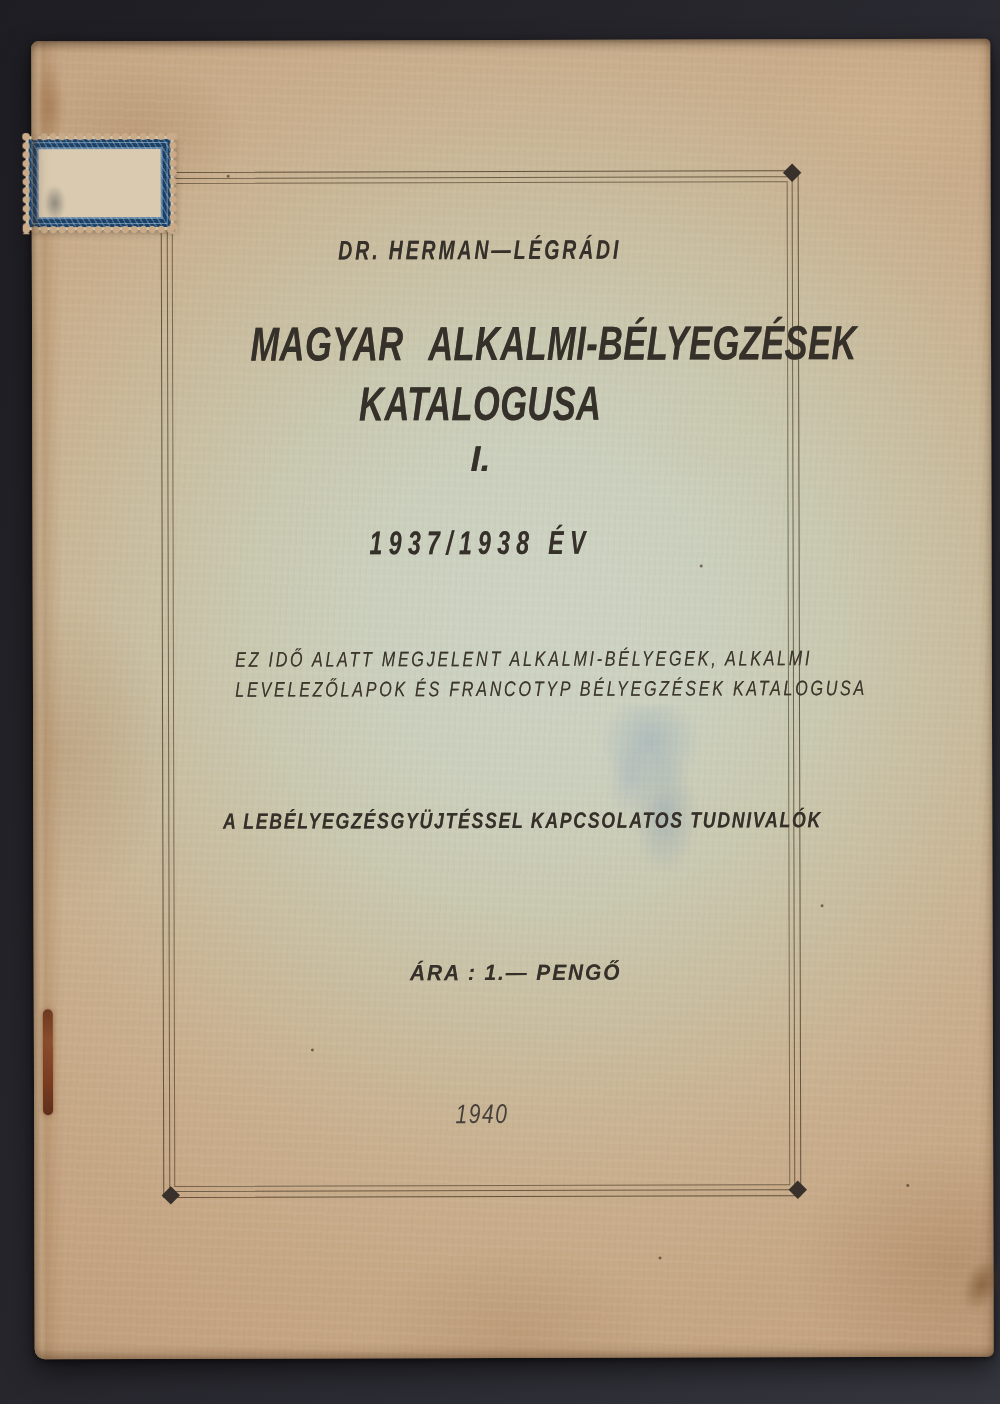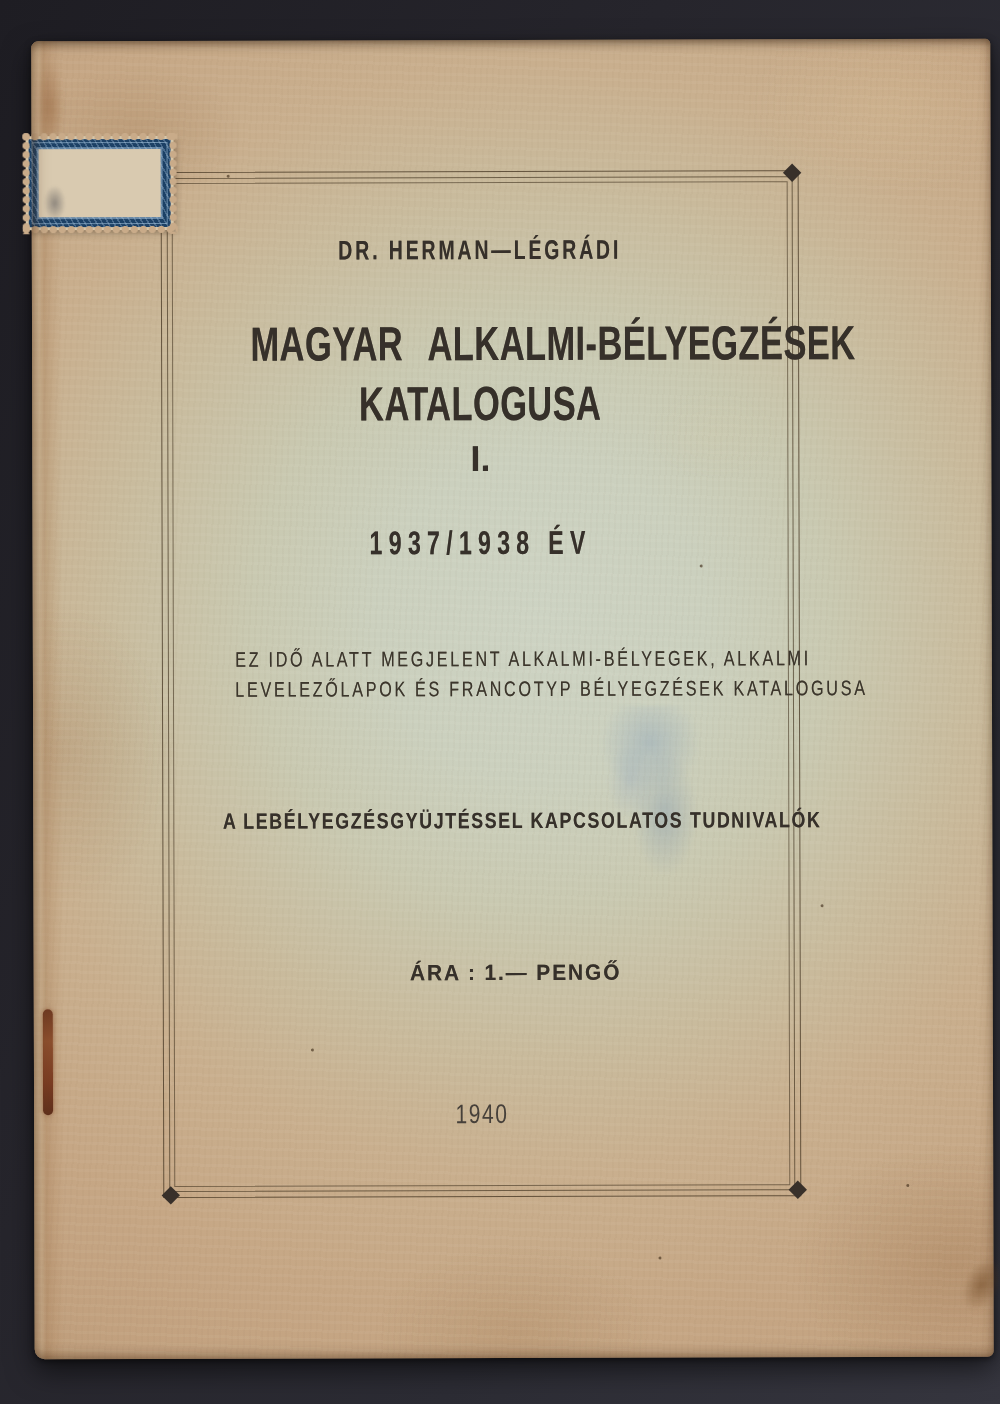--- a/index.html
+++ b/index.html
@@ -2,21 +2,21 @@
 <html><head>
 <meta charset="utf-8">
 <style>
   html,body{margin:0;padding:0;}
   body{
     width:1000px;height:1404px;position:relative;overflow:hidden;
     font-family:"Liberation Sans", sans-serif;
     background:#2a2a31;
   }
   .scene{position:absolute;inset:0;
-    background:linear-gradient(118deg,#1e1d23 0%,#26252c 38%,#2c2c34 68%,#36363f 100%);}
+    background:linear-gradient(118deg,#1e1d23 0%,#26252c 38%,#2c2c34 68%,#36363f 100%);font-style:italic;}
   
   .booklet{
     position:absolute;left:33px;top:40px;width:959px;height:1318px;
     transform:rotate(-0.15deg);
     border-radius:7px 5px 6px 10px;
     background:
       radial-gradient(95% 68% at 53% 44%,
         #cdd3c3 0%, #cbd0be 18%, #c9c9b1 32%, #c9bb9d 48%,
         #c9af8e 62%, #c6a785 78%, #c2a17f 92%, #bd9c7a 100%);
     box-shadow:0 12px 28px rgba(0,0,0,.55), 0 2px 6px rgba(0,0,0,.5);

